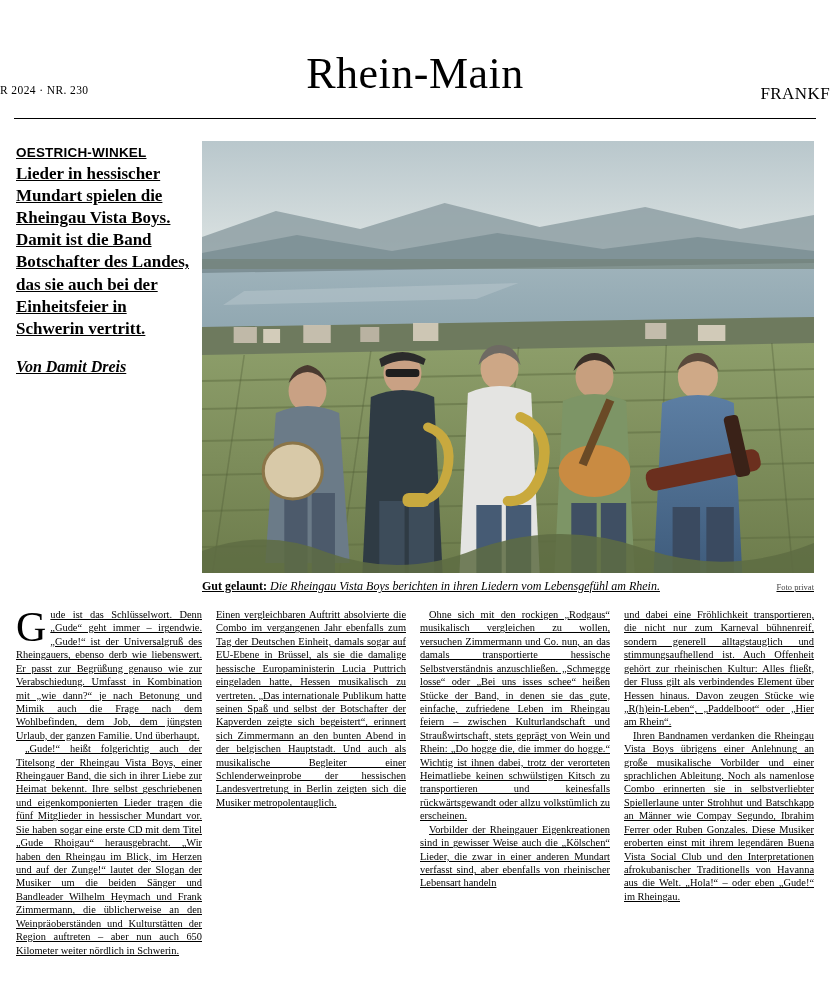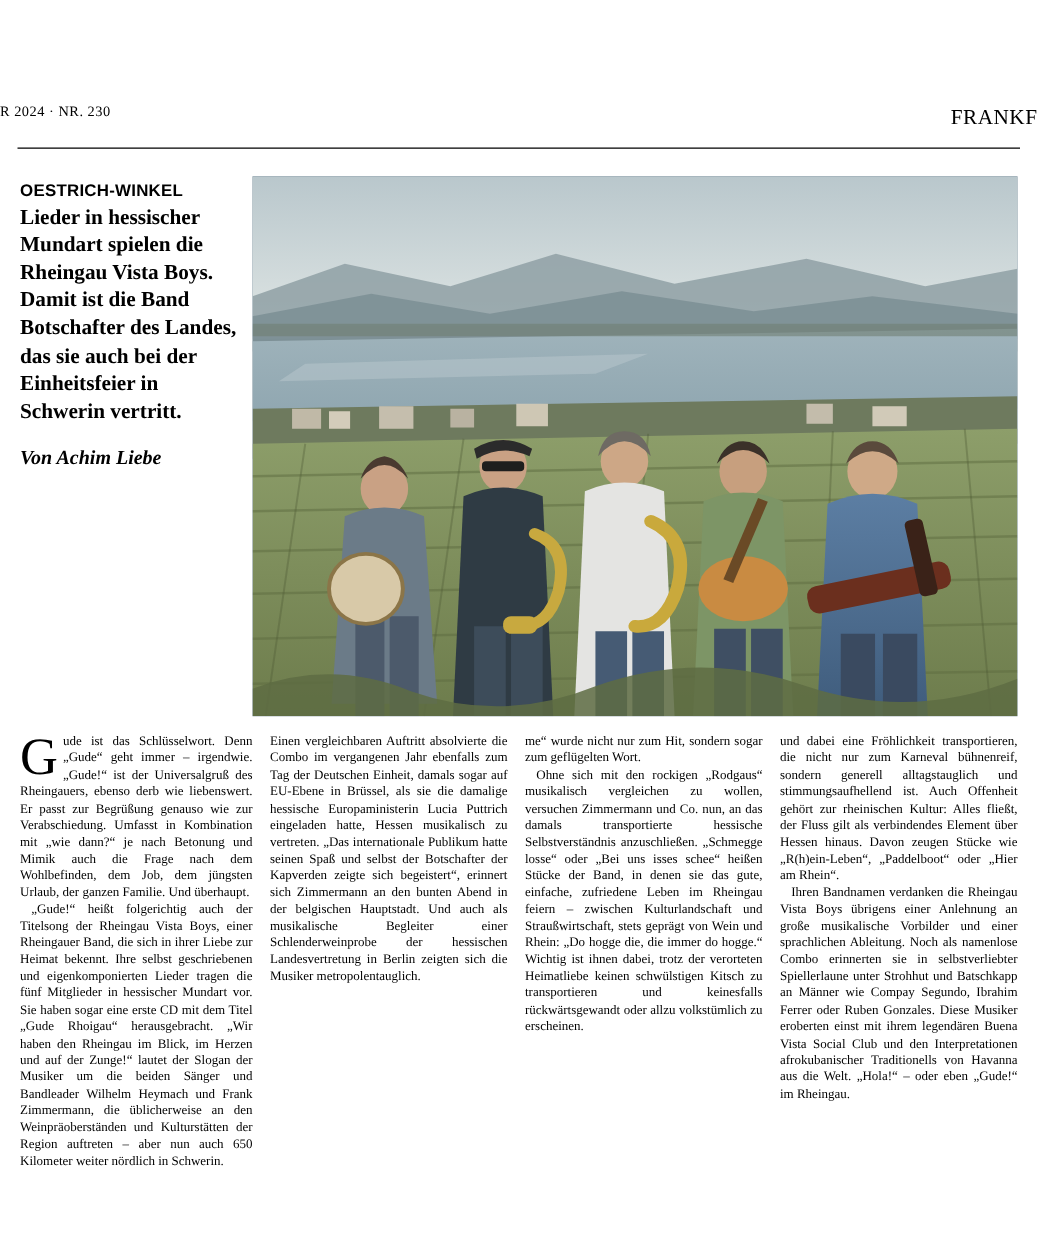--- a/index.html
+++ b/index.html
@@ -13,20 +13,21 @@
     overflow: hidden;
     font-family: "Liberation Serif", serif;
     color: #000;
     position: relative;
   }
   .page {
     position: relative;
     width: 830px;
     height: 1005px;
     box-sizing: border-box;
+    text-decoration: underline;
   }
 
   
   .masthead {
     position: relative;
     height: 118px;
     border-bottom: 1px solid #000;
     margin: 0 14px;
   }
   .masthead-title {
@@ -160,28 +161,29 @@
     font-family: "Liberation Serif", serif;
   }
 </style>
 </head>
 <body>
 
 <div class="page">
 
   <div class="masthead">
     <div class="masthead-left">R 2024 · NR. 230</div>
+    <div class="masthead-title">Rhein-Main</div>
     <div class="masthead-right">FRANKF</div>
   </div>
 
 
   <div class="top-block">
     <div class="lead-col">
       <p class="lead-text"><span class="kicker">OESTRICH-WINKEL</span> <span>Lieder in hessischer Mundart spielen die Rheingau Vista Boys. Damit ist die Band Botschafter des Landes, das sie auch bei der Einheitsfeier in Schwerin vertritt.</span></p>
-      <div class="byline">Von Achim Liebe</div>
+      <div class="byline">Von Damit Dreis</div>
     </div>
 
     <div class="photo-col">
       <div class="photo">
         <svg viewBox="0 0 580 432" preserveAspectRatio="none">
           <defs>
             <linearGradient id="sky" x1="0" y1="0" x2="0" y2="1">
               <stop offset="0%" stop-color="#b9c7cc"></stop>
               <stop offset="100%" stop-color="#dde4e3"></stop>
             </linearGradient>
@@ -281,35 +283,39 @@
             <path d="M436 262 q34 -16 68 0 l8 170 l-84 0 Z" fill="url(#shirtblue)"></path>
             <rect x="446" y="366" width="26" height="66" fill="#3a4a60"></rect>
             <rect x="478" y="366" width="26" height="66" fill="#3a4a60"></rect>
             <rect x="420" y="318" width="110" height="22" rx="8" fill="#6b2f1e" transform="rotate(-12 475 329)"></rect>
             <rect x="500" y="274" width="14" height="62" rx="4" fill="#3a2218" transform="rotate(-12 507 305)"></rect>
           </g>
 
           <path d="M0 410 q60 -24 120 2 q70 26 140 -4 q80 -30 160 0 q80 28 160 -6 L580 432 L0 432 Z" fill="#5e6c43" opacity="0.85"></path>
         </svg>
       </div>
+      <div class="caption">
+        <div class="caption-text"><b>Gut gelaunt:</b><span> Die Rheingau Vista Boys berichten in ihren Liedern vom Lebensgefühl am Rhein.</span></div>
+        <div class="credit">Foto privat</div>
+      </div>
     </div>
   </div>
 
   <div class="columns">
     <div class="col col-1">
       <p class="first dropcap-para"><span class="dropcap">G</span><span>ude ist das Schlüsselwort. Denn „Gude“ geht immer – irgendwie. „Gude!“ ist der Universalgruß des Rheingauers, ebenso derb wie liebenswert. Er passt zur Begrüßung genauso wie zur Verabschiedung. Umfasst in Kombination mit „wie dann?“ je nach Betonung und Mimik auch die Frage nach dem Wohlbefinden, dem Job, dem jüngsten Urlaub, der ganzen Familie. Und überhaupt.</span></p>
       <p>„Gude!“ heißt folgerichtig auch der Titelsong der Rheingau Vista Boys, einer Rheingauer Band, die sich in ihrer Liebe zur Heimat bekennt. Ihre selbst geschriebenen und eigenkomponierten Lieder tragen die fünf Mitglieder in hessischer Mundart vor. Sie haben sogar eine erste CD mit dem Titel „Gude Rhoigau“ herausgebracht. „Wir haben den Rheingau im Blick, im Herzen und auf der Zunge!“ lautet der Slogan der Musiker um die beiden Sänger und Bandleader Wilhelm Heymach und Frank Zimmermann, die üblicherweise an den Weinpräoberständen und Kulturstätten der Region auftreten – aber nun auch 650 Kilometer weiter nördlich in Schwerin.</p>
 
     </div>
     <div class="col">
       <p class="first">Einen vergleichbaren Auftritt absolvierte die Combo im vergangenen Jahr ebenfalls zum Tag der Deutschen Einheit, damals sogar auf EU-Ebene in Brüssel, als sie die damalige hessische Europaministerin Lucia Puttrich eingeladen hatte, Hessen musikalisch zu vertreten. „Das internationale Publikum hatte seinen Spaß und selbst der Botschafter der Kapverden zeigte sich begeistert“, erinnert sich Zimmermann an den bunten Abend in der belgischen Hauptstadt. Und auch als musikalische Begleiter einer Schlenderweinprobe der hessischen Landesvertretung in Berlin zeigten sich die Musiker metropolentauglich.</p>
     </div>
     <div class="col">
-      <p class="first">me“ wurde nicht nur zum Hit, sondern sogar zum geflügelten Wort.</p>
       <p>Ohne sich mit den rockigen „Rodgaus“ musikalisch vergleichen zu wollen, versuchen Zimmermann und Co. nun, an das damals transportierte hessische Selbstverständnis anzuschließen. „Schmegge losse“ oder „Bei uns isses schee“ heißen Stücke der Band, in denen sie das gute, einfache, zufriedene Leben im Rheingau feiern – zwischen Kulturlandschaft und Straußwirtschaft, stets geprägt von Wein und Rhein: „Do hogge die, die immer do hogge.“ Wichtig ist ihnen dabei, trotz der verorteten Heimatliebe keinen schwülstigen Kitsch zu transportieren und keinesfalls rückwärtsgewandt oder allzu volkstümlich zu erscheinen.</p>
+      <p>Vorbilder der Rheingauer Eigenkreationen sind in gewisser Weise auch die „Kölschen“ Lieder, die zwar in einer anderen Mundart verfasst sind, aber ebenfalls von rheinischer Lebensart handeln</p>
     </div>
     <div class="col">
       <p class="first">und dabei eine Fröhlichkeit transportieren, die nicht nur zum Karneval bühnenreif, sondern generell alltagstauglich und stimmungsaufhellend ist. Auch Offenheit gehört zur rheinischen Kultur: Alles fließt, der Fluss gilt als verbindendes Element über Hessen hinaus. Davon zeugen Stücke wie „R(h)ein-Leben“, „Paddelboot“ oder „Hier am Rhein“.</p>
       <p>Ihren Bandnamen verdanken die Rheingau Vista Boys übrigens einer Anlehnung an große musikalische Vorbilder und einer sprachlichen Ableitung. Noch als namenlose Combo erinnerten sie in selbstverliebter Spiellerlaune unter Strohhut und Batschkapp an Männer wie Compay Segundo, Ibrahim Ferrer oder Ruben Gonzales. Diese Musiker eroberten einst mit ihrem legendären Buena Vista Social Club und den Interpretationen afrokubanischer Traditionells von Havanna aus die Welt. „Hola!“ – oder eben „Gude!“ im Rheingau.</p>
     </div>
   </div>
 
 </div>
 
 </body></html>

